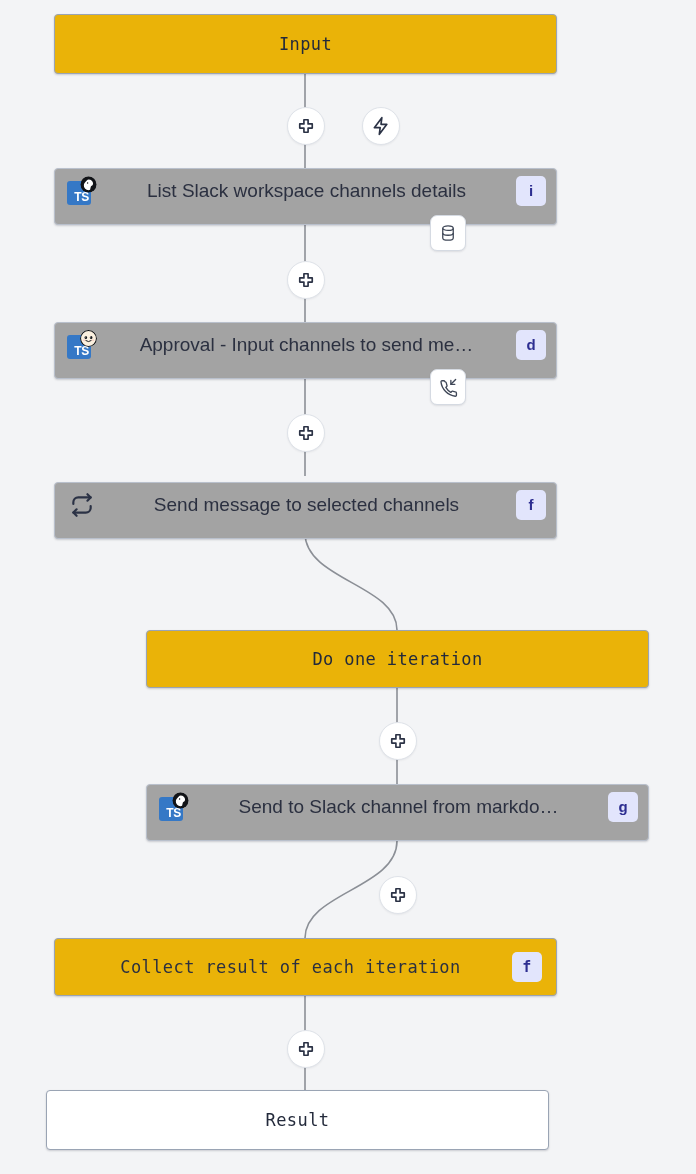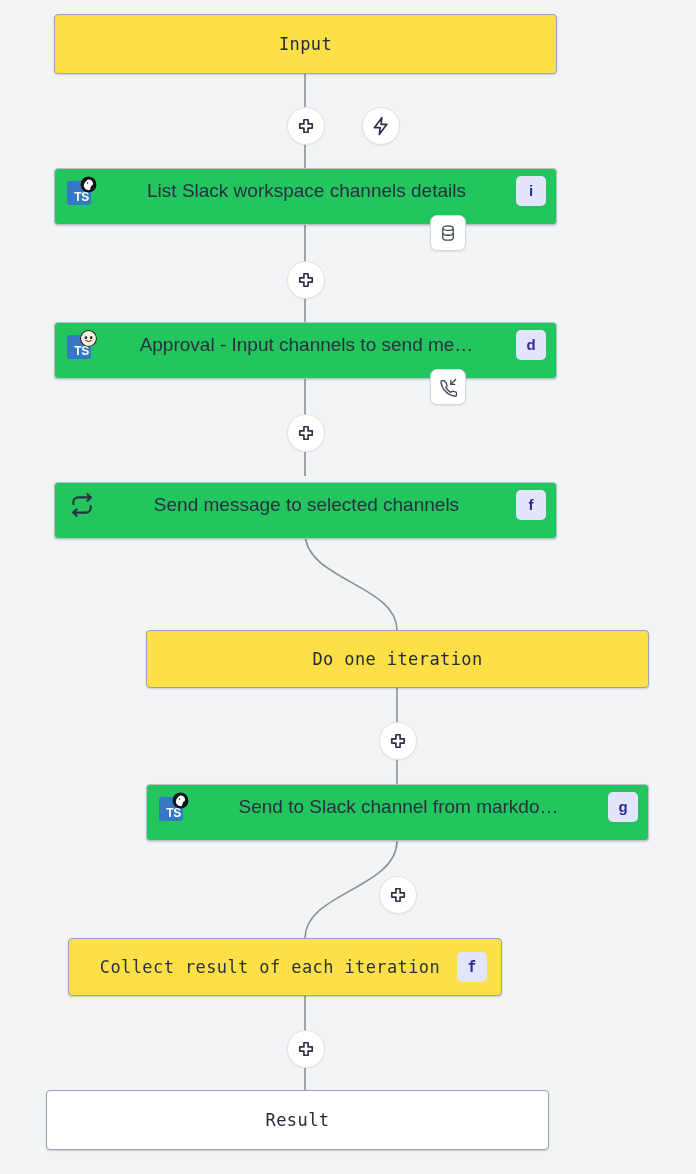--- a/index.html
+++ b/index.html
@@ -34,40 +34,40 @@
     position: absolute;
     box-sizing: border-box;
     border-radius: 4px;
     display: flex;
     align-items: center;
     box-shadow: 0 1px 2px rgba(17, 24, 39, 0.18);
   }
 
   
   .node-virtual {
-    background: #fde047;
+    background: #eab308;
     border: 1px solid #9aa4b4;
     justify-content: center;
     font-family: "DejaVu Sans Mono", monospace;
     font-size: 17px;
     letter-spacing: 0.4px;
     color: #232a3b;
   }
   .node-result {
     background: #ffffff;
     border: 1px solid #9aa4b4;
     justify-content: center;
     font-family: "DejaVu Sans Mono", monospace;
     font-size: 17px;
     letter-spacing: 0.4px;
     color: #232a3b;
   }
   
   .node-step {
-    background: #22c55e;
+    background: #a3a3a3;
     border: 1px solid #b9c0cc;
     padding: 0 10px 12px 12px;
   }
 
   .node-label {
     flex: 1 1 auto;
     text-align: center;
     font-size: 19px;
     color: #2b3040;
     white-space: nowrap;
@@ -312,21 +312,21 @@
     <span class="node-label">Send to Slack channel from markdo…</span>
     <span class="summary-badge">g</span>
   </div>
 
   <div class="edge-btn" style="left:379px; top:876px;">
     <svg width="20" height="20" viewBox="0 0 24 24" fill="none" stroke="#2b3245" stroke-width="2" stroke-linecap="round" stroke-linejoin="round">
       <path d="M9.5 4.5 h5 v5 h5 v5 h-5 v5 h-5 v-5 h-5 v-5 h5 z"></path>
     </svg>
   </div>
 
-  <div class="node node-virtual" style="left:68px; top:938px; width:434px; height:58px; justify-content:space-between; padding:0 14px;">
+  <div class="node node-virtual" style="left:54px; top:938px; width:503px; height:58px; justify-content:space-between; padding:0 14px;">
     <span class="node-label mono">Collect result of each iteration</span>
     <span class="summary-badge mono">f</span>
   </div>
 
   <div class="edge-btn" style="left:287px; top:1030px;">
     <svg width="20" height="20" viewBox="0 0 24 24" fill="none" stroke="#2b3245" stroke-width="2" stroke-linecap="round" stroke-linejoin="round">
       <path d="M9.5 4.5 h5 v5 h5 v5 h-5 v5 h-5 v-5 h-5 v-5 h5 z"></path>
     </svg>
   </div>
 

